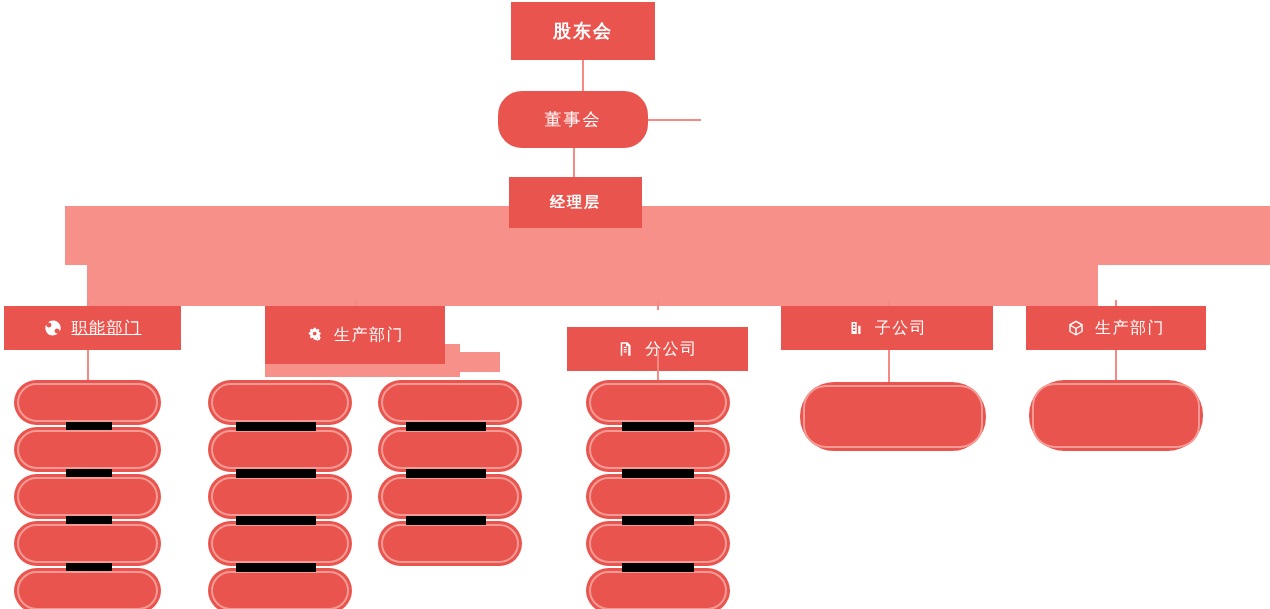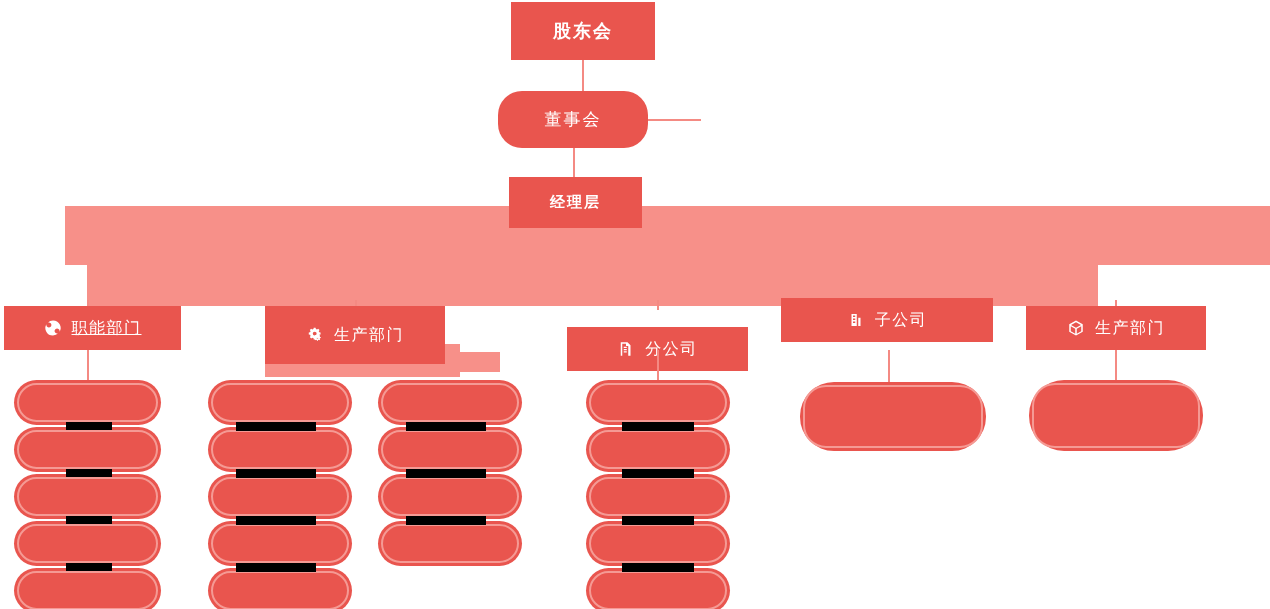--- a/index.html
+++ b/index.html
@@ -134,21 +134,21 @@
 
   <div class="dept" style="left:567px;top:306px;width:181px;height:44px;margin-top:21px;">
     <span class="ic">
       <svg viewBox="0 0 24 24">
           <path d="M5 3h9l4 4v14h-3V8h-3V5H7v16H5V3zm4 6h4v1.5H9V9zm0 3h4v1.5H9V12zm0 3h4v1.5H9V15z"></path>
         </svg>
     </span>
     <span class="lbl">分公司</span>
   </div>
 
-  <div class="dept" style="left:781px;top:298px;width:212px;height:44px;">
+  <div class="dept" style="left:781px;top:306px;width:212px;height:44px;">
     <span class="ic">
       <svg viewBox="0 0 24 24">
           <path d="M6 4h7v16H6V4zm2 2v2h3V6H8zm0 4v2h3v-2H8zm0 4v2h3v-2H8zM15 9h3v11h-3V9z"></path>
         </svg>
     </span>
     <span class="lbl">子公司</span>
   </div>
 
   <div class="dept" style="left:1026px;top:306px;width:180px;height:44px;">
     <span class="ic">

